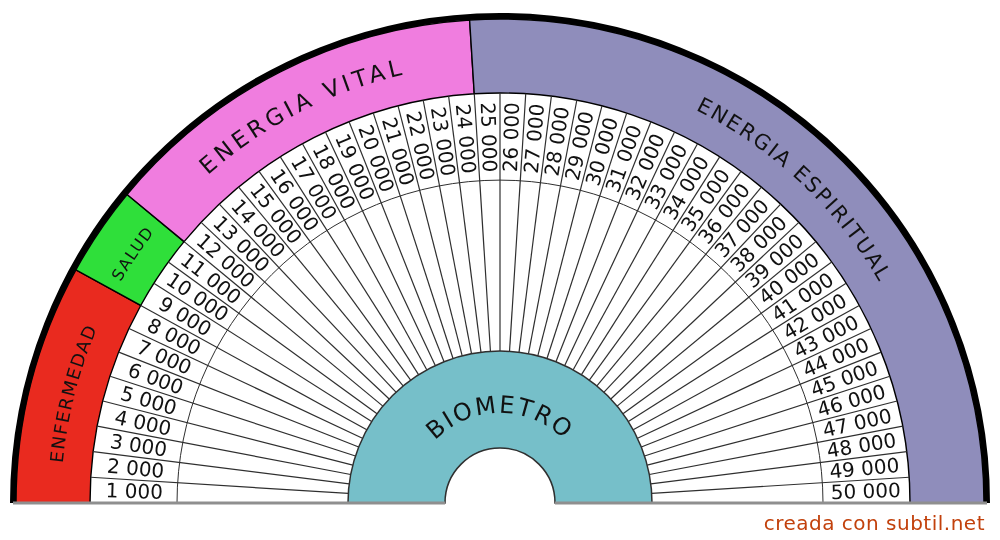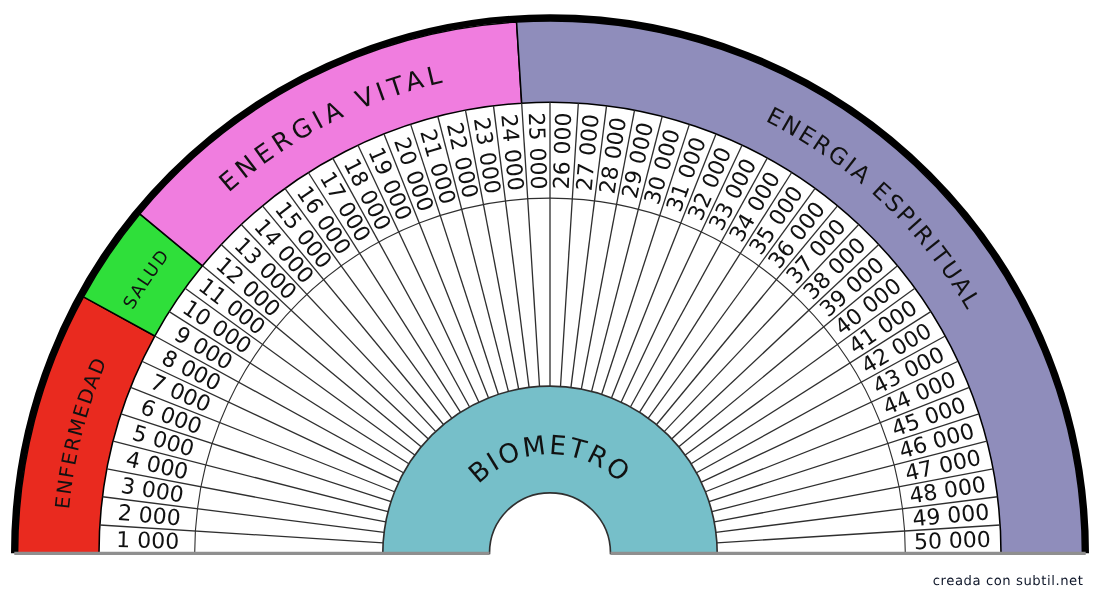--- a/index.html
+++ b/index.html
@@ -17,22 +17,22 @@
   }
   .stage svg {
     position: absolute;
     left: 0;
     top: 0;
   }
   .watermark {
     position: absolute;
     right: 15px;
     bottom: 5px;
-    font-size: 12px;
-    color: #0f172a;
+    font-size: 20px;
+    color: #c2410c;
     letter-spacing: 0.5px;
     font-family: "DejaVu Sans", "Liberation Sans", sans-serif;
   }
 </style>
 </head>
 <body>
 
 <div class="stage">
   <svg id="dial-svg" viewBox="0 0 1000 540" width="1000" height="540" xmlns="http://www.w3.org/2000/svg">
       <path d="M 16.00 503.00 A 484 484 0 0 1 75.87 269.83 L 140.71 305.48 A 410 410 0 0 0 90.00 503.00 Z" fill="#e92a1f" stroke="#000000" stroke-width="1.4"></path>

